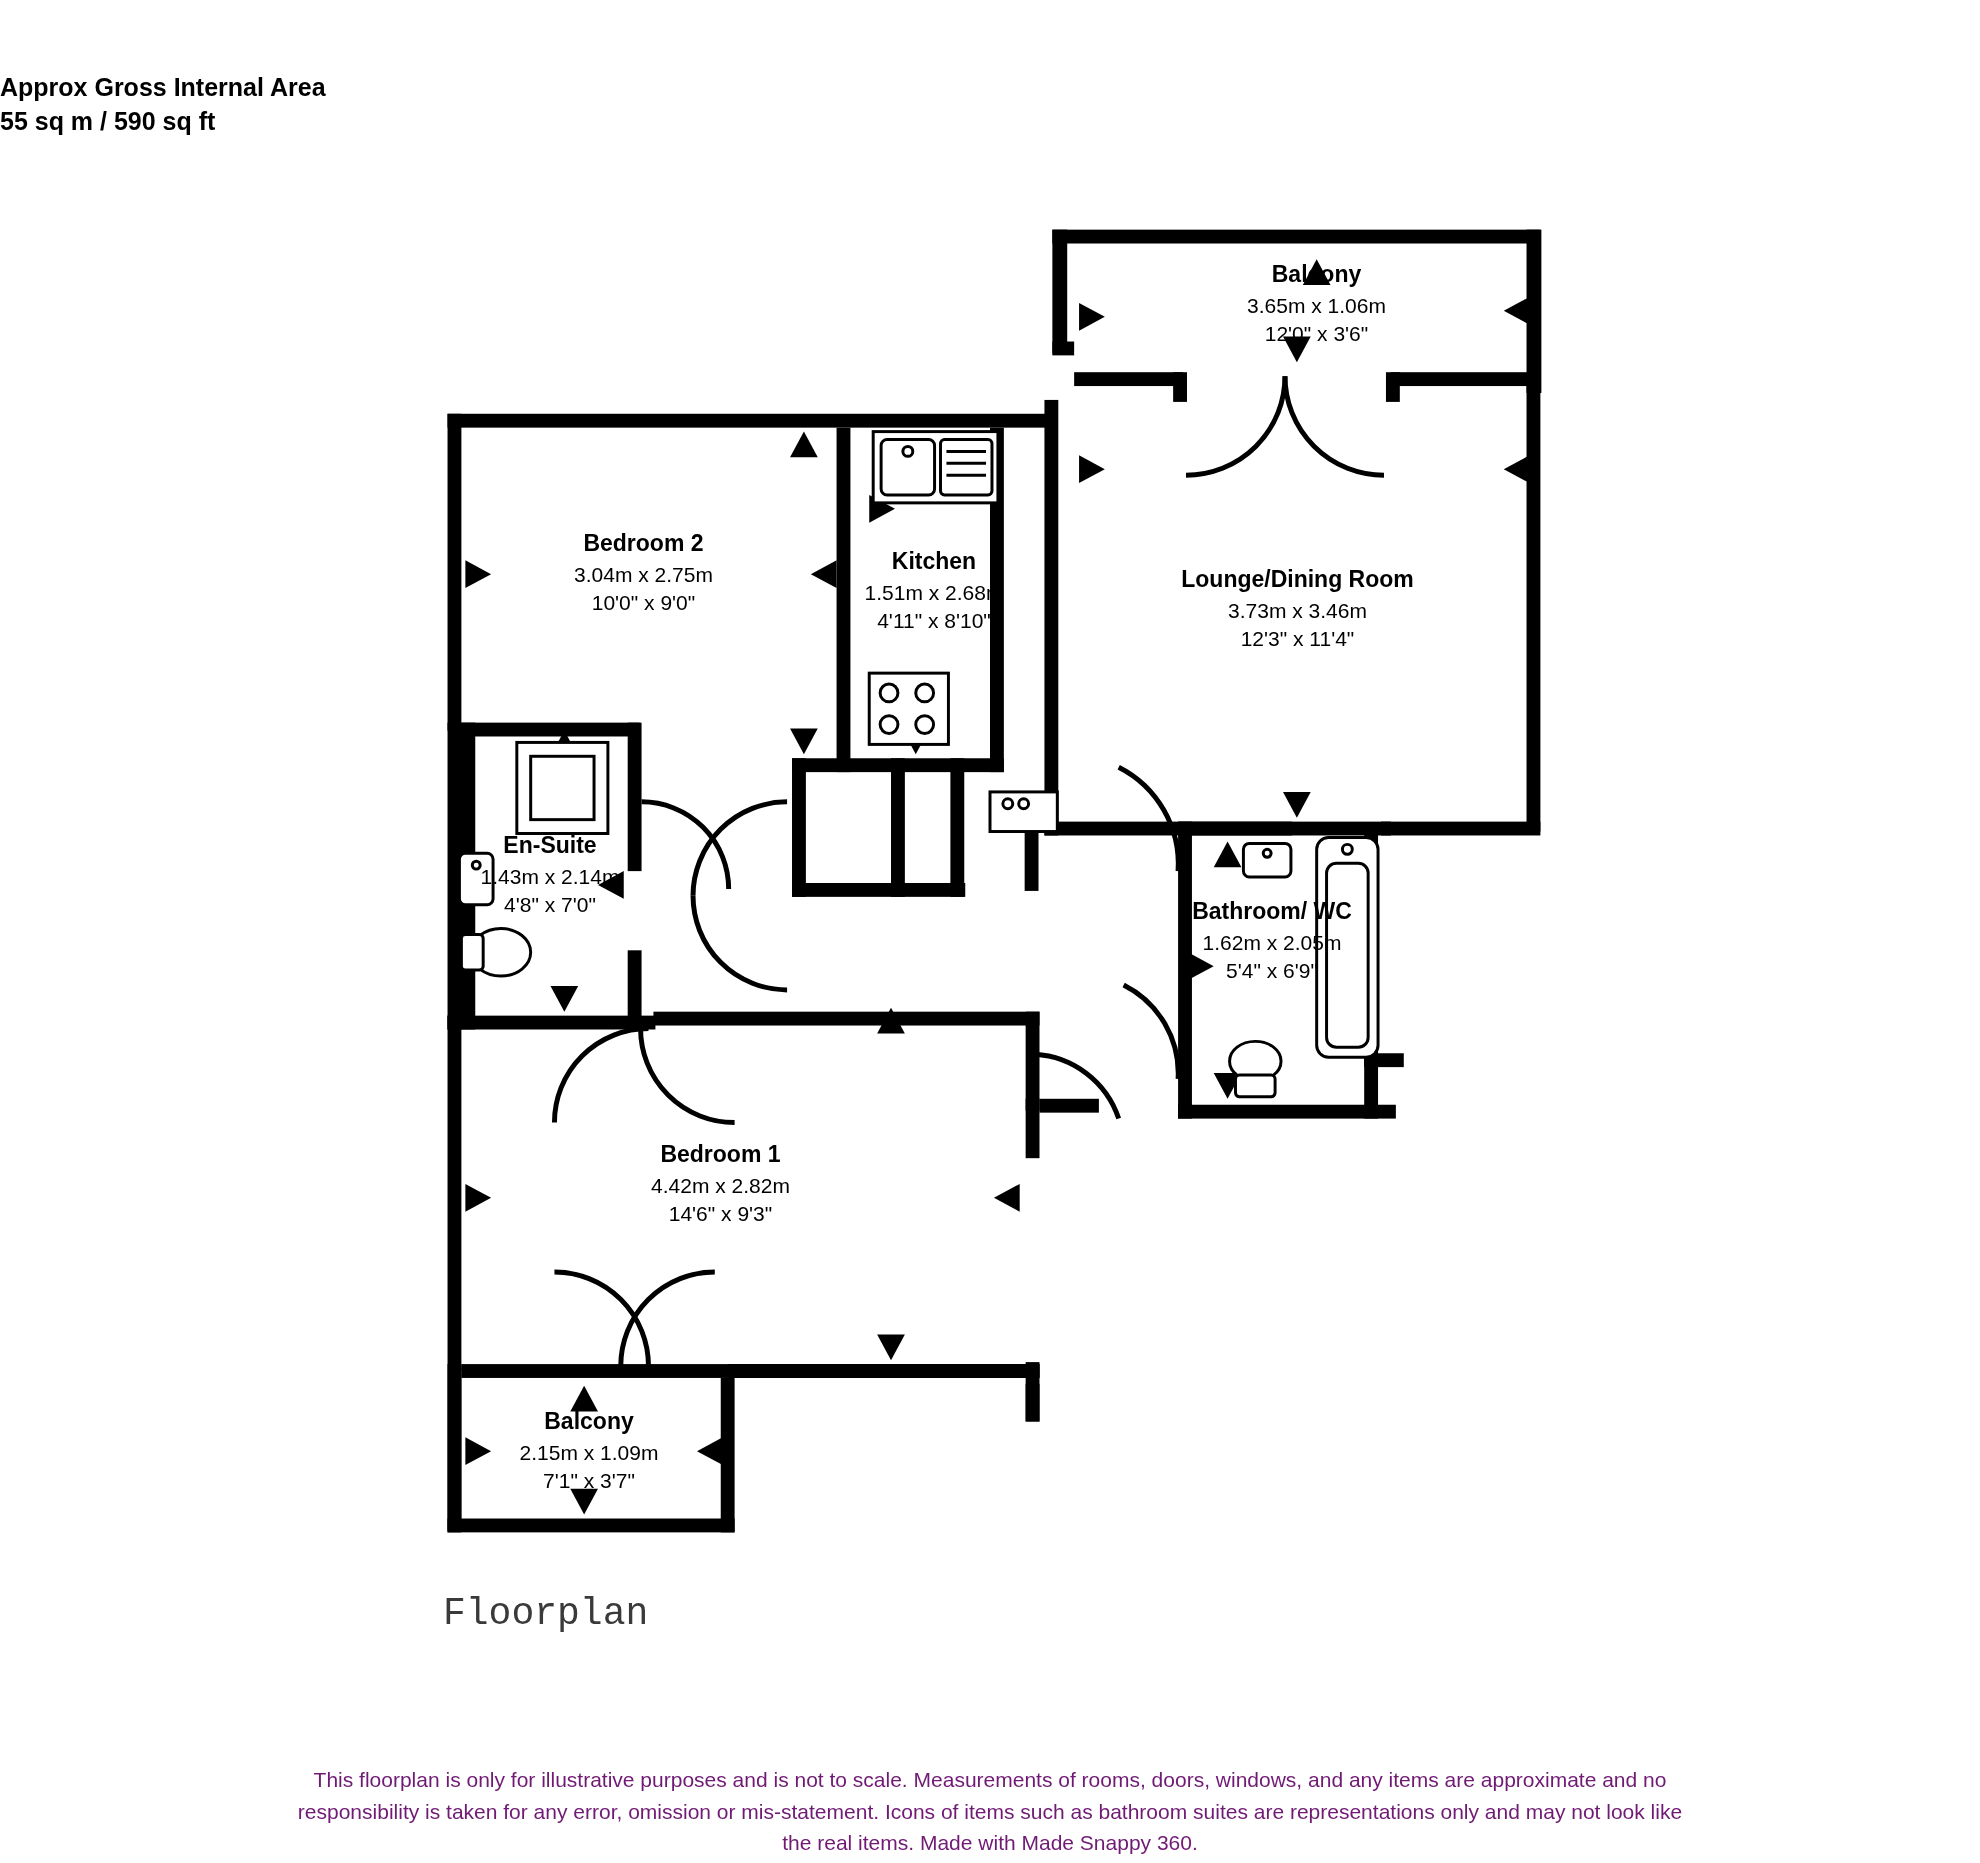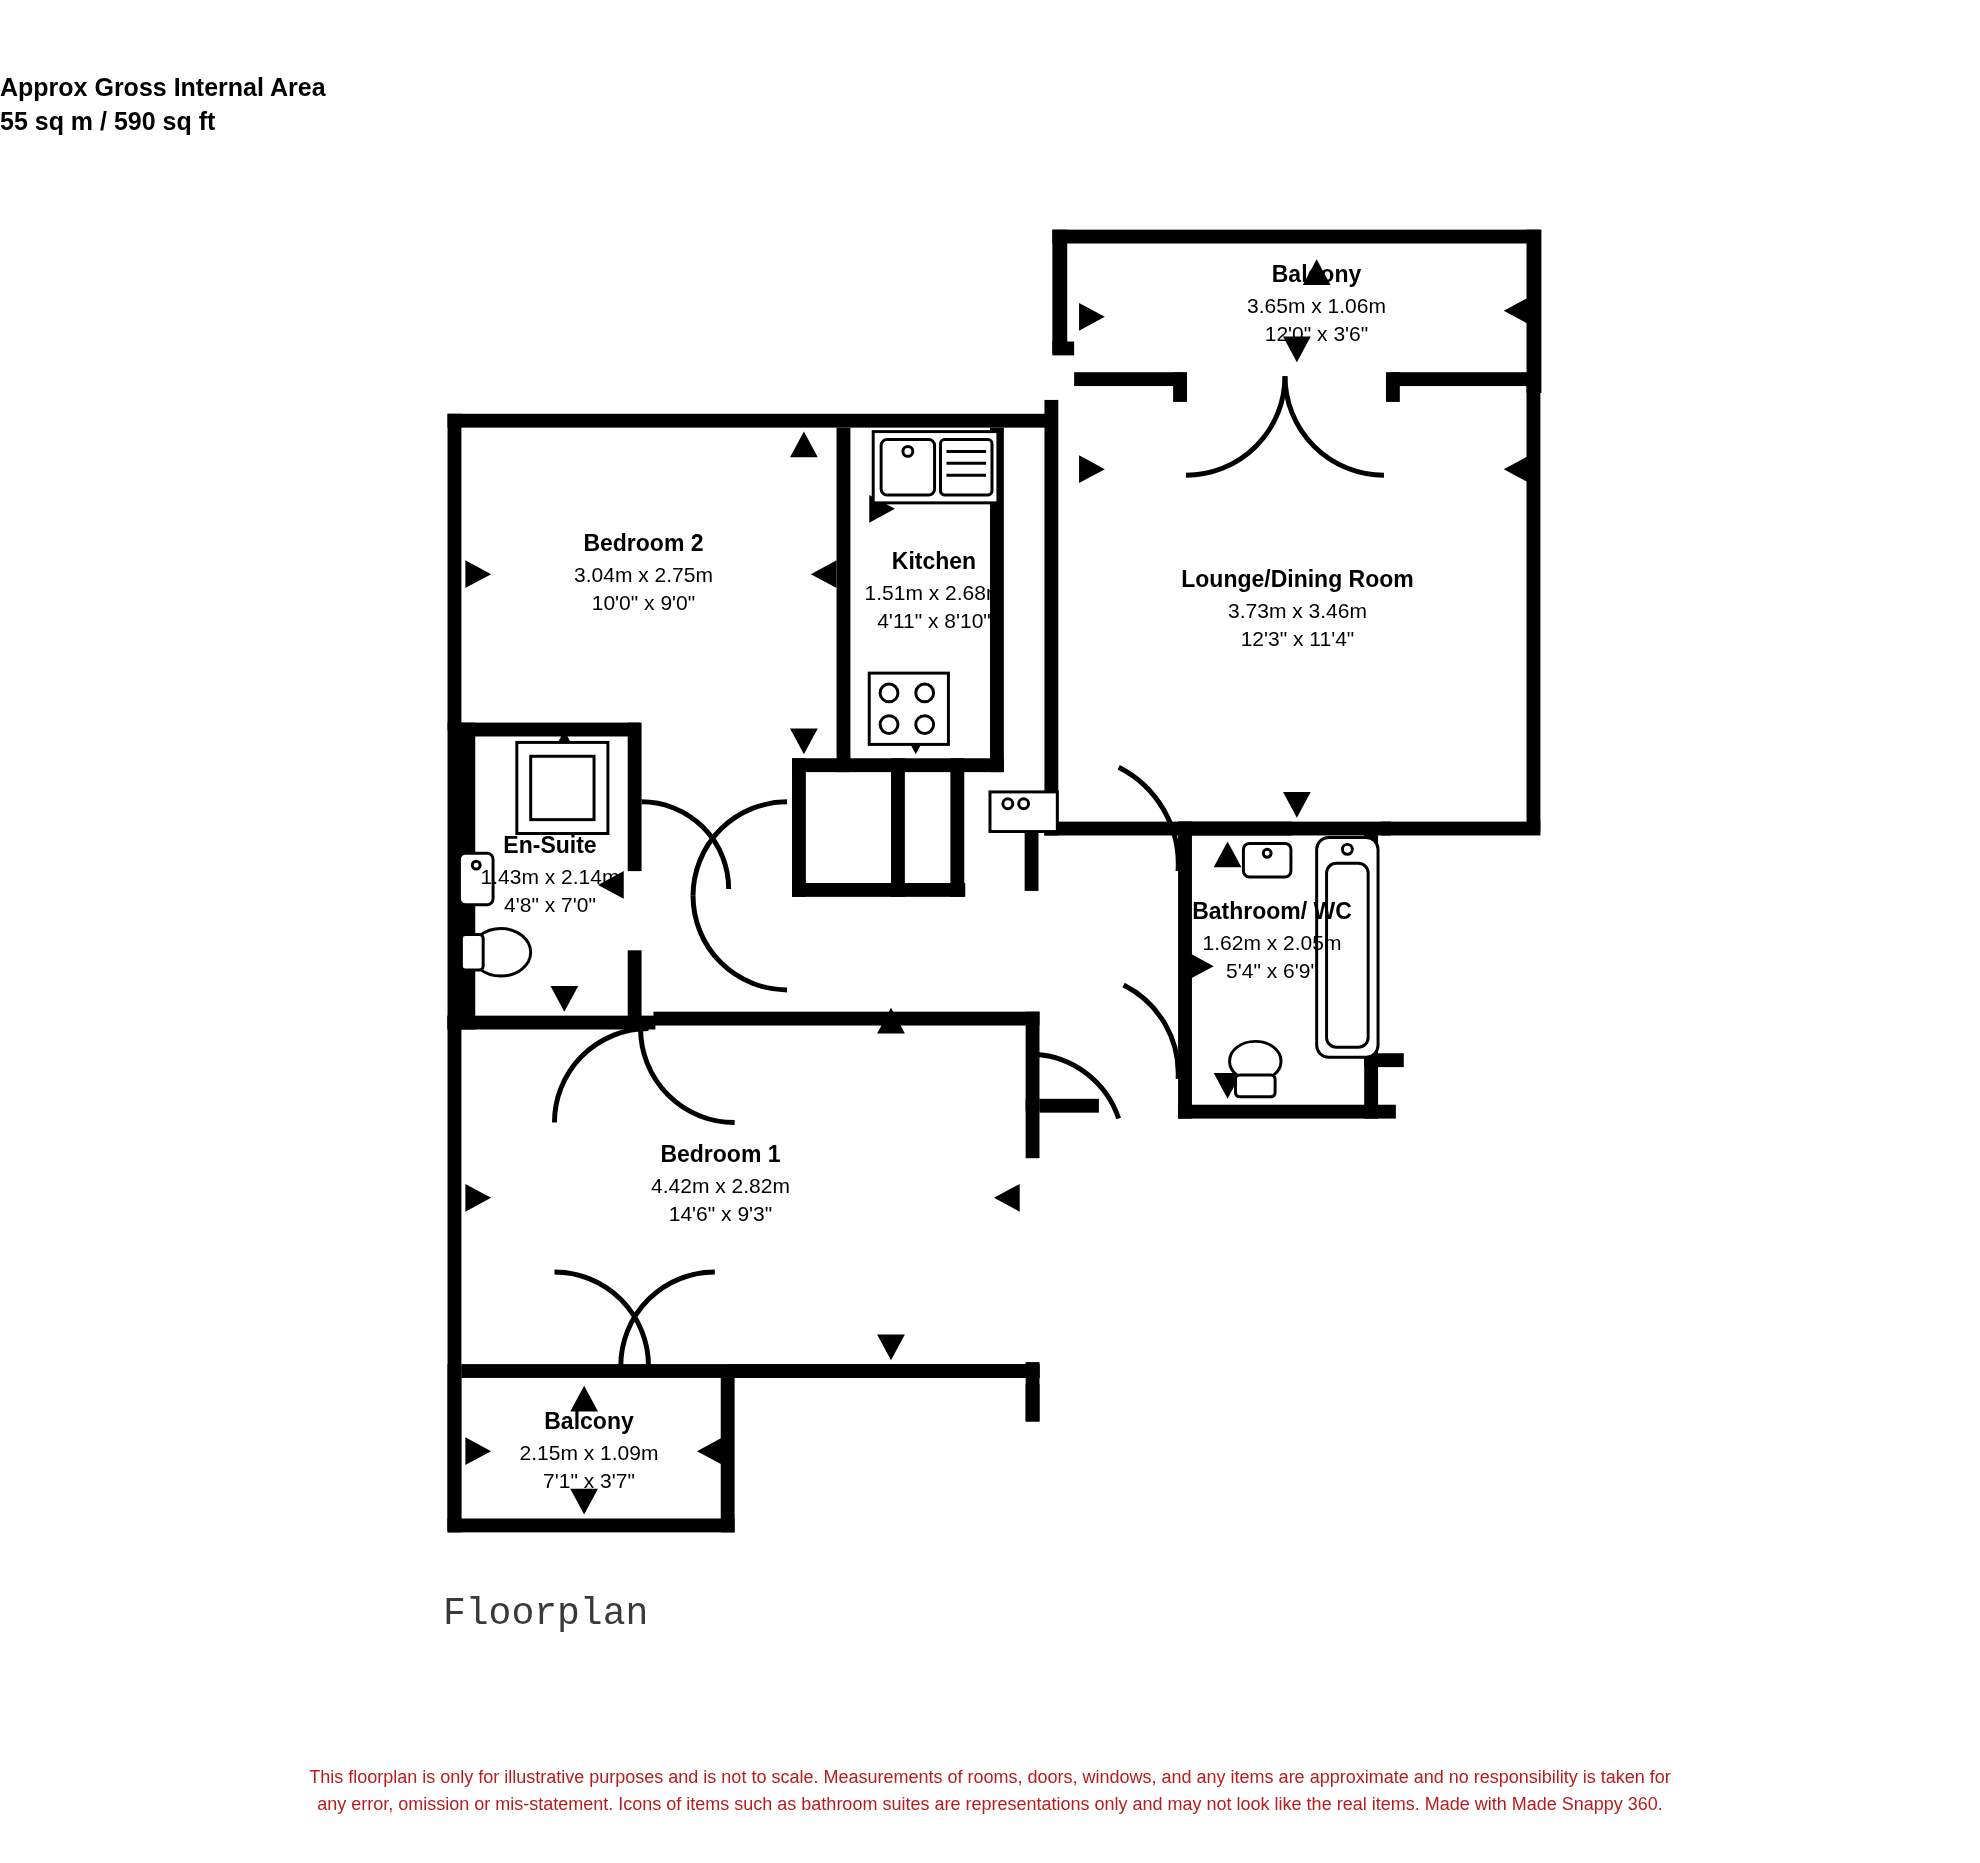--- a/index.html
+++ b/index.html
@@ -47,23 +47,23 @@
     color: #3a3a3a;
     font-family: Liberation Mono, monospace;
   }
 
   .disclaimer {
     position: absolute;
     left: 297px;
     width: 1386px;
     top: 1764px;
     text-align: center;
-    font-size: 18px;
+    font-size: 21px;
     line-height: 1.5;
-    color: #b91c1c;
+    color: #701a75;
   }
 
   .lbl {
     position: absolute;
     text-align: center;
     font-size: 21px;
     line-height: 1.32;
     white-space: nowrap;
   }
   .lbl .name {

